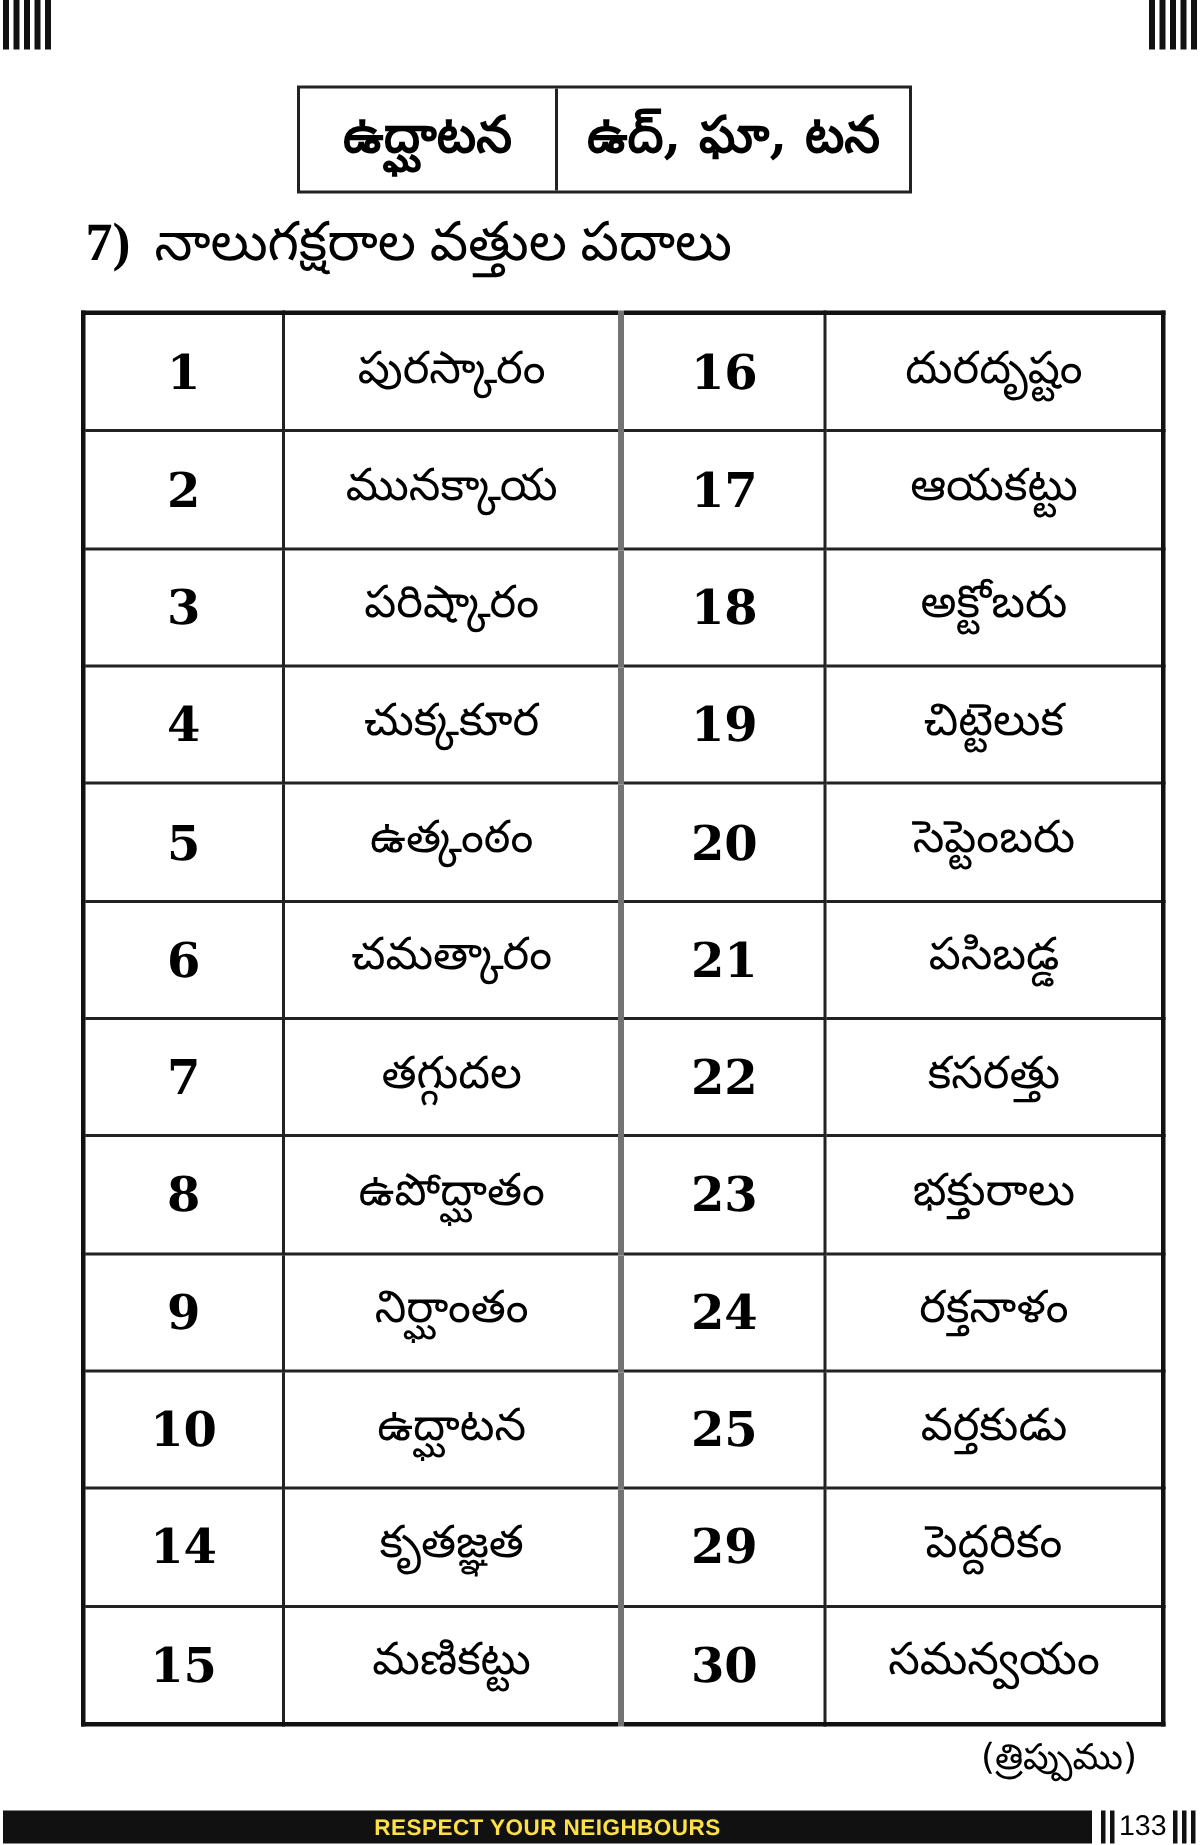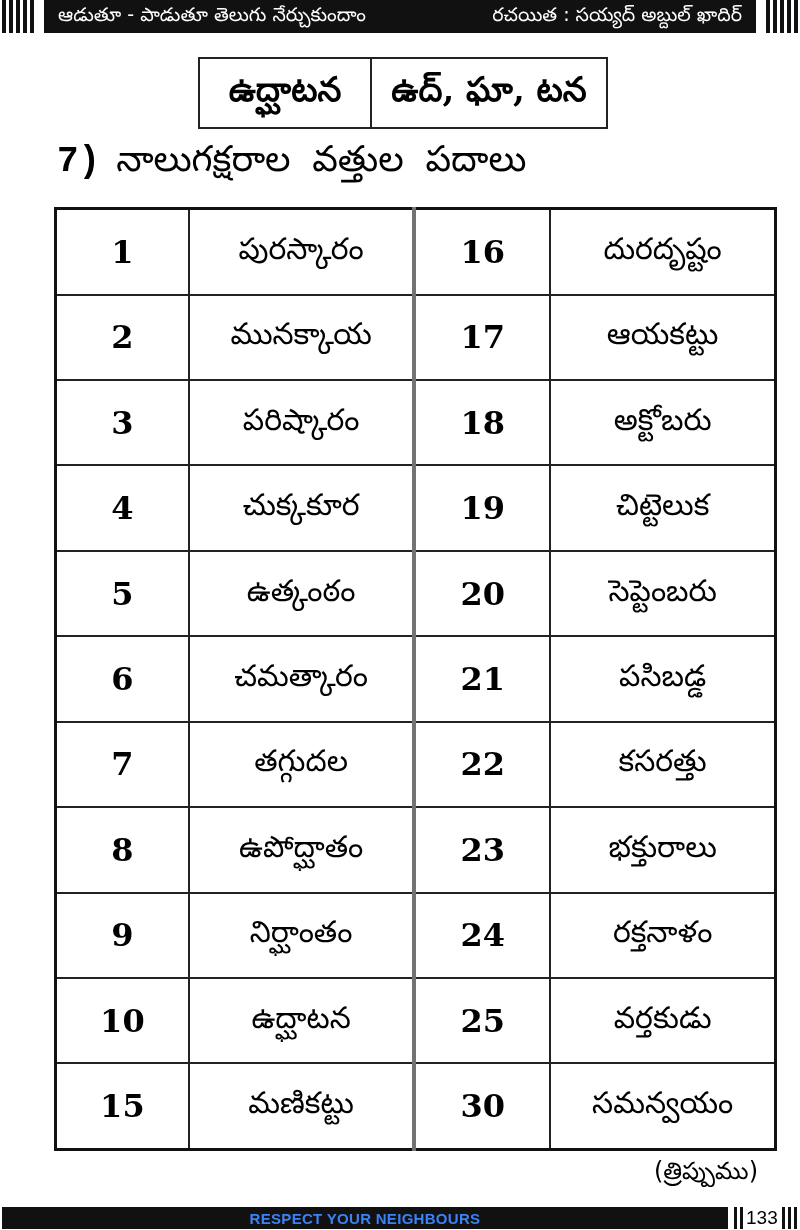--- a/index.html
+++ b/index.html
@@ -7,48 +7,44 @@
   .topbar{position:absolute;left:0;top:0;width:800px;height:33px;}
   .stripes{position:absolute;top:0;height:33px;display:flex;gap:3px;}
   .stripes span{display:block;width:4px;height:33px;background:#111;}
   .stripes.left{left:2px;}
   .stripes.right{right:2px;}
   .topblack{position:absolute;left:44px;right:44px;top:0;height:33px;background:#111;color:#fff;display:flex;justify-content:space-between;align-items:center;padding:0 14px;box-sizing:border-box;font-size:19px;}
   .keybox{position:absolute;left:198px;top:57px;width:410px;height:72px;border:2px solid #222;display:flex;box-sizing:border-box;}
   .keybox div{display:flex;align-items:center;justify-content:center;font-size:34px;font-weight:bold;font-family:"DejaVu Serif",serif;}
   .keybox .k1{width:170px;border-right:2px solid #222;}
   .keybox .k2{flex:1;}
-  .section-title{position:absolute;left:57px;top:140px;font-size:36px;font-family:Liberation Mono, monospace;}
+  .section-title{position:absolute;left:57px;top:140px;font-size:36px;font-family:Liberation Serif, serif;}
   .section-title .num{font-weight:bold;margin-right:16px;}
   table.words{position:absolute;left:54px;top:207px;width:723px;height:944px;border-collapse:collapse;border:3px solid #111;}
   table.words td{border:2px solid #222;text-align:center;vertical-align:middle;height:61px;}
   table.words td.n{width:126px;font-family:"DejaVu Serif",serif;font-weight:bold;font-size:32px;}
   table.words td.w{width:216px;font-size:30px;margin-left:28px;}
   table.words td.n2{width:128px;border-left:4px solid #737373;font-family:"DejaVu Serif",serif;font-weight:bold;font-size:32px;}
   .source{position:absolute;right:42px;top:1157px;font-size:24px;}
   .footer{position:absolute;left:0;top:1207px;width:800px;height:23px;}
-  .footblack{position:absolute;left:2px;width:726px;top:0;height:22px;background:#111;color:#3b82f6;display:flex;align-items:center;justify-content:center;font-size:15px;font-weight:bold;font-family:"Liberation Sans",sans-serif;letter-spacing:0.3px;}
+  .footblack{position:absolute;left:2px;width:726px;top:0;height:22px;background:#111;color:#fde047;display:flex;align-items:center;justify-content:center;font-size:15px;font-weight:bold;font-family:"Liberation Sans",sans-serif;letter-spacing:0.3px;}
   .footnum{position:absolute;left:734px;top:0;height:22px;display:flex;align-items:flex-start;font-size:19px;font-family:"Liberation Sans",sans-serif;}
   .footnum .bar{display:inline-block;width:3px;height:22px;background:#111;margin-right:3px;}
 </style>
 </head>
 <body>
 
 <div class="topbar">
   <div class="stripes left">
       <span></span>
       <span></span>
       <span></span>
       <span></span>
       <span></span>
     </div>
-  <div class="topblack">
-    <span>ఆడుతూ - పాడుతూ తెలుగు నేర్చుకుందాం</span>
-    <span>రచయిత : సయ్యద్ అబ్దుల్ ఖాదిర్</span>
-  </div>
   <div class="stripes right">
       <span></span>
       <span></span>
       <span></span>
       <span></span>
       <span></span>
     </div>
 </div>
 
 <div class="keybox">
@@ -116,20 +112,26 @@
         <td class="n2">24</td>
         <td class="w">రక్తనాళం</td>
       </tr>
       <tr>
         <td class="n">10</td>
         <td class="w">ఉద్ఘాటన</td>
         <td class="n2">25</td>
         <td class="w">వర్తకుడు</td>
       </tr>
       <tr>
+        <td class="n">14</td>
+        <td class="w">కృతజ్ఞత</td>
+        <td class="n2">29</td>
+        <td class="w">పెద్దరికం</td>
+      </tr>
+      <tr>
         <td class="n">15</td>
         <td class="w">మణికట్టు</td>
         <td class="n2">30</td>
         <td class="w">సమన్వయం</td>
       </tr>
     </tbody>
 </table>
 
 <div class="source">(త్రిప్పుము)</div>
 

